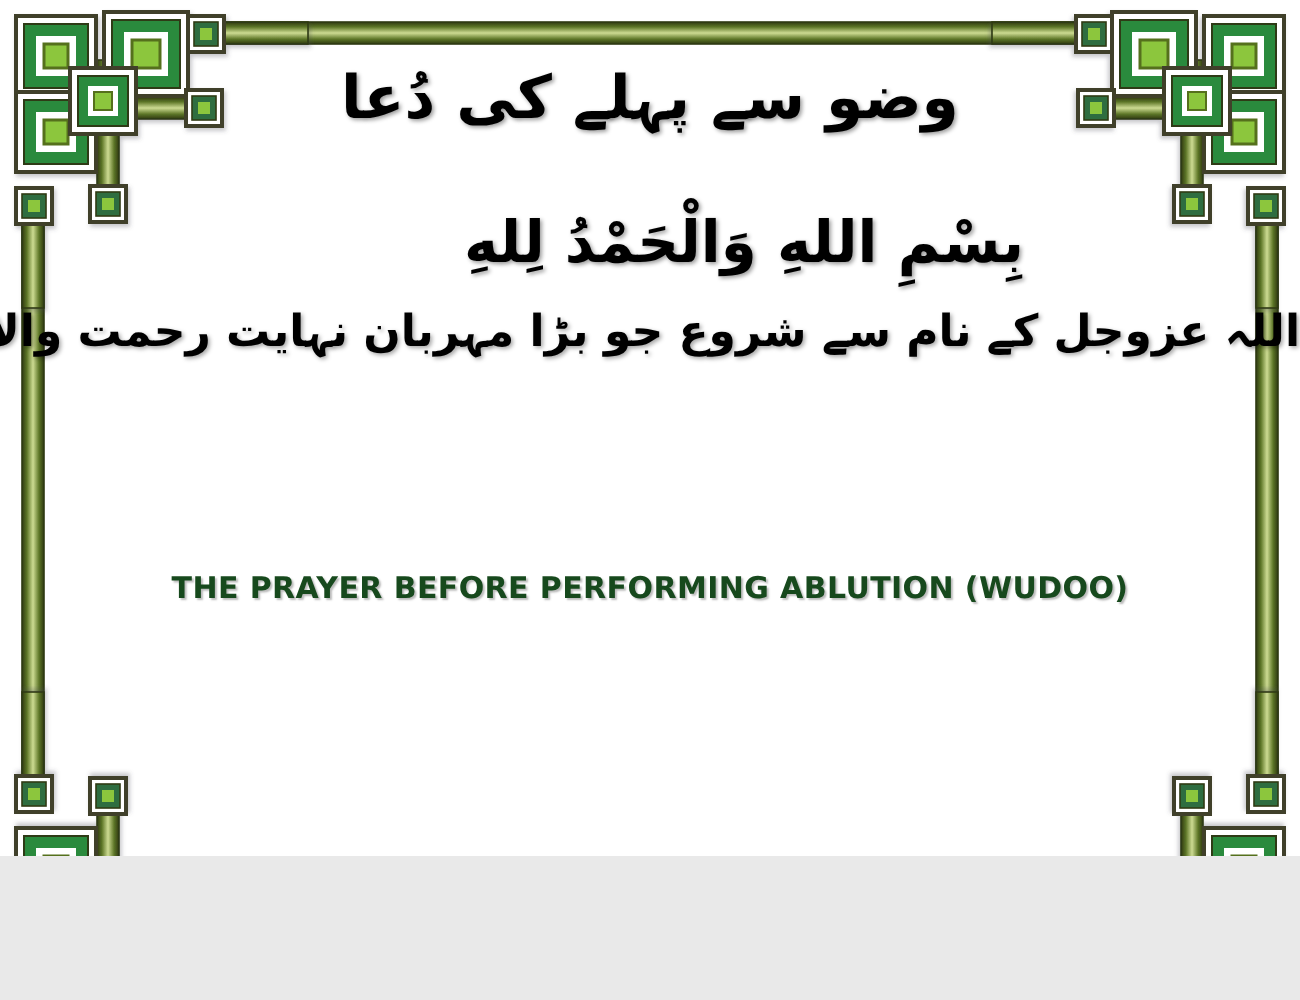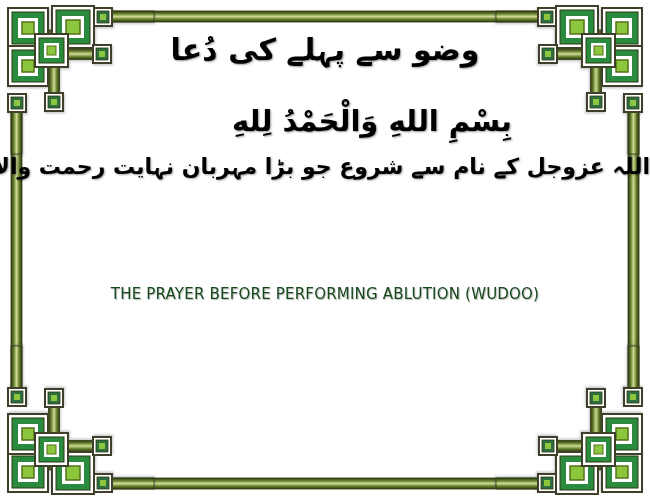--- a/index.html
+++ b/index.html
@@ -1,19 +1,19 @@
 <!DOCTYPE html>
 <html style="--background: #ffffff; --ink: #000000; --heading: #17491d; --subtext: #1d5a23; --ornament-green: #2b8a3e; --ornament-lime: #8cc63e; --ornament-outline: #3f3f2a; --bar-dark: #2f3a12; --bar-olive: #5c7526; --bar-light: #cddb92;"><head>
 <meta charset="utf-8">
 <style>
   html, body { margin: 0; padding: 0; background: #e9e9e9; }
   .stage {
     position: relative;
     width: 650px;
-    height: 500px;
+    height: 428px;
     background: var(--background, #ffffff);
     overflow: hidden;
     font-family: "DejaVu Sans", "Liberation Sans", sans-serif;
   }
   .frame-svg {
     position: absolute;
     left: 0; top: 0;
     width: 650px; height: 500px;
     display: block;
   }
@@ -49,21 +49,21 @@
     font-size: 22px;
     font-weight: bold;
     color: var(--ink, #000);
     text-shadow: 1px 1px 2px rgba(0,0,0,0.35);
     direction: rtl;
   }
   .english-heading {
     top: 283px;
     line-height: 22px;
     font-size: 15px;
-    font-weight: normal;
+    font-weight: bold;
     letter-spacing: 0.2px;
     color: var(--heading, #17491d);
     text-shadow: 1px 1px 1px rgba(60,60,60,0.35);
   }
   .english-subtext {
     top: 340px;
     line-height: 22px;
     font-size: 15px;
     font-weight: bold;
     letter-spacing: 0.2px;

